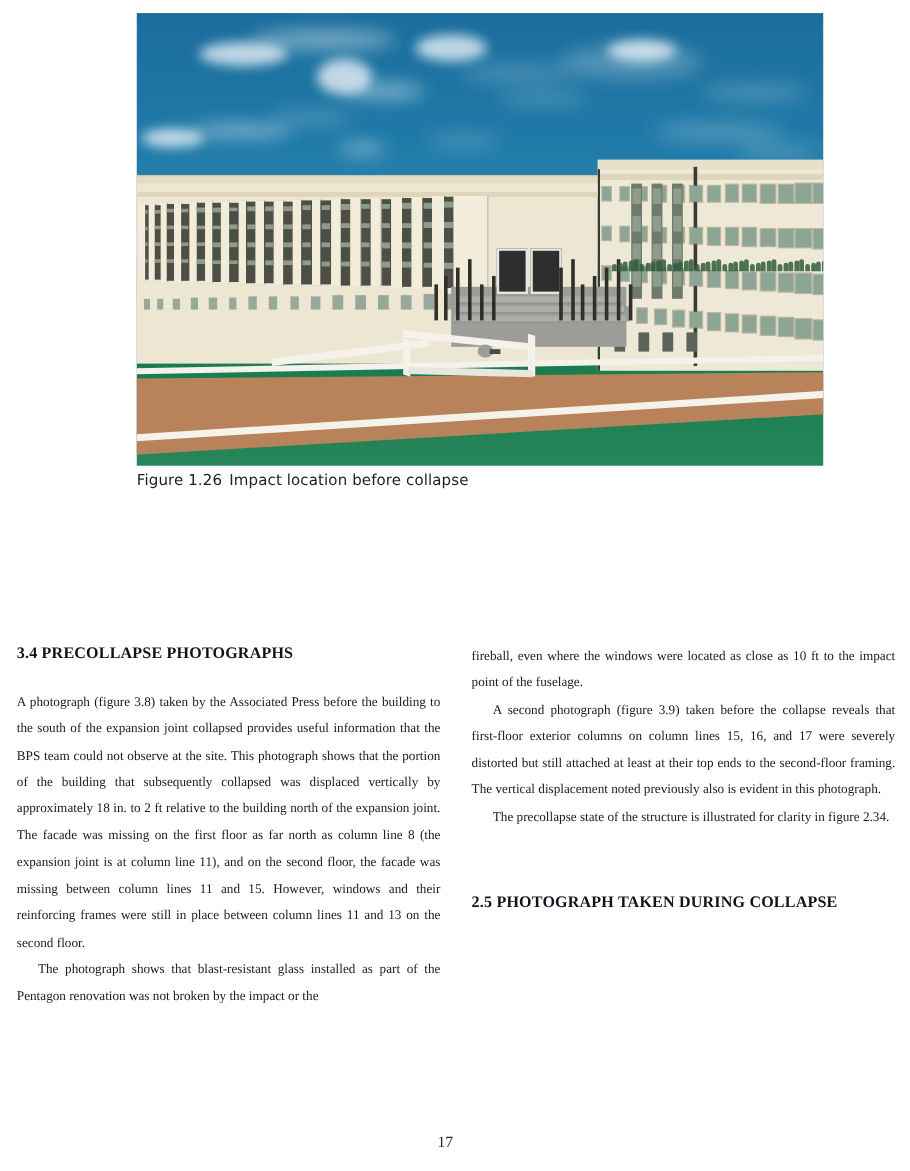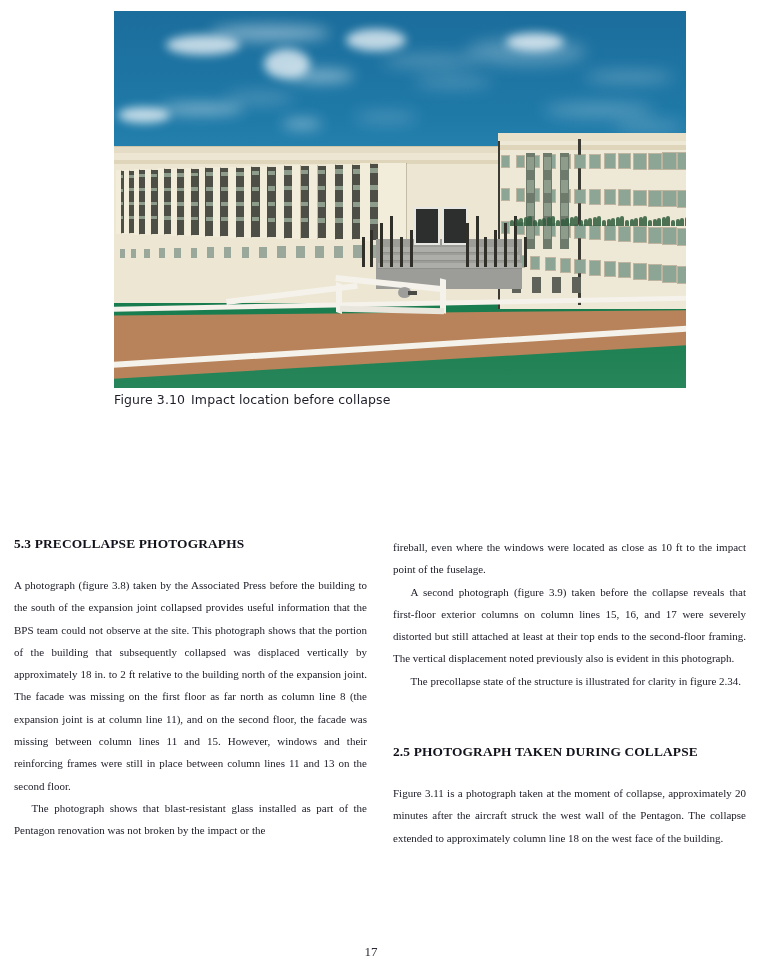--- a/index.html
+++ b/index.html
@@ -534,34 +534,33 @@
         <div class="" style="position:absolute; left:552.4px; top:205.0px; width:4px; height:10px; background:#2f5d3c; border-radius:2px 2px 0 0; opacity:.85;"></div>
         <div class="" style="position:absolute; left:557.0px; top:209.0px; width:4px; height:6px; background:#2f5d3c; border-radius:2px 2px 0 0; opacity:.85;"></div>
         <div class="" style="position:absolute; left:561.6px; top:208.0px; width:4px; height:7px; background:#2f5d3c; border-radius:2px 2px 0 0; opacity:.85;"></div>
         <div class="" style="position:absolute; left:566.2px; top:207.0px; width:4px; height:8px; background:#2f5d3c; border-radius:2px 2px 0 0; opacity:.85;"></div>
         <div class="" style="position:absolute; left:570.8px; top:206.0px; width:4px; height:9px; background:#2f5d3c; border-radius:2px 2px 0 0; opacity:.85;"></div>
       </div>
   </div>
 </div>
 
 <div id="figure-caption">
-  <span class="figlabel">Figure 3.10</span><span>Impact location before collapse</span>
+  <span class="figlabel">Figure 1.26</span><span>Impact location before collapse</span>
 </div>
 
 <div id="body-columns">
 
   <div class="column">
-    <h2 class="section-head">5.3 PRECOLLAPSE PHOTOGRAPHS</h2>
+    <h2 class="section-head">3.4 PRECOLLAPSE PHOTOGRAPHS</h2>
     <p class="para">A photograph (figure 3.8) taken by the Associated Press before the building to the south of the expansion joint collapsed provides useful information that the BPS team could not observe at the site. This photograph shows that the portion of the building that subsequently collapsed was displaced vertically by approximately 18 in. to 2 ft relative to the building north of the expansion joint. The facade was missing on the first floor as far north as column line 8 (the expansion joint is at column line 11), and on the second floor, the facade was missing between column lines 11 and 15. However, windows and their reinforcing frames were still in place between column lines 11 and 13 on the second floor.</p>
     <p class="para">The photograph shows that blast-resistant glass installed as part of the Pentagon renovation was not broken by the impact or the</p>
   </div>
 
   <div class="column">
     <p class="para">fireball, even where the windows were located as close as 10 ft to the impact point of the fuselage.</p>
     <p class="para">A second photograph (figure 3.9) taken before the collapse reveals that first-floor exterior columns on column lines 15, 16, and 17 were severely distorted but still attached at least at their top ends to the second-floor framing. The vertical displacement noted previously also is evident in this photograph.</p>
     <p class="para">The precollapse state of the structure is illustrated for clarity in figure 2.34.</p>
     <h2 class="section-head spaced-top">2.5 PHOTOGRAPH TAKEN DURING COLLAPSE</h2>
-    <p class="para">Figure 3.11 is a photograph taken at the moment of collapse, approximately 20 minutes after the aircraft struck the west wall of the Pentagon. The collapse extended to approximately column line 18 on the west face of the building.</p>
   </div>
 
 </div>
 
 <div id="page-number">17</div>
 
 </body></html>

